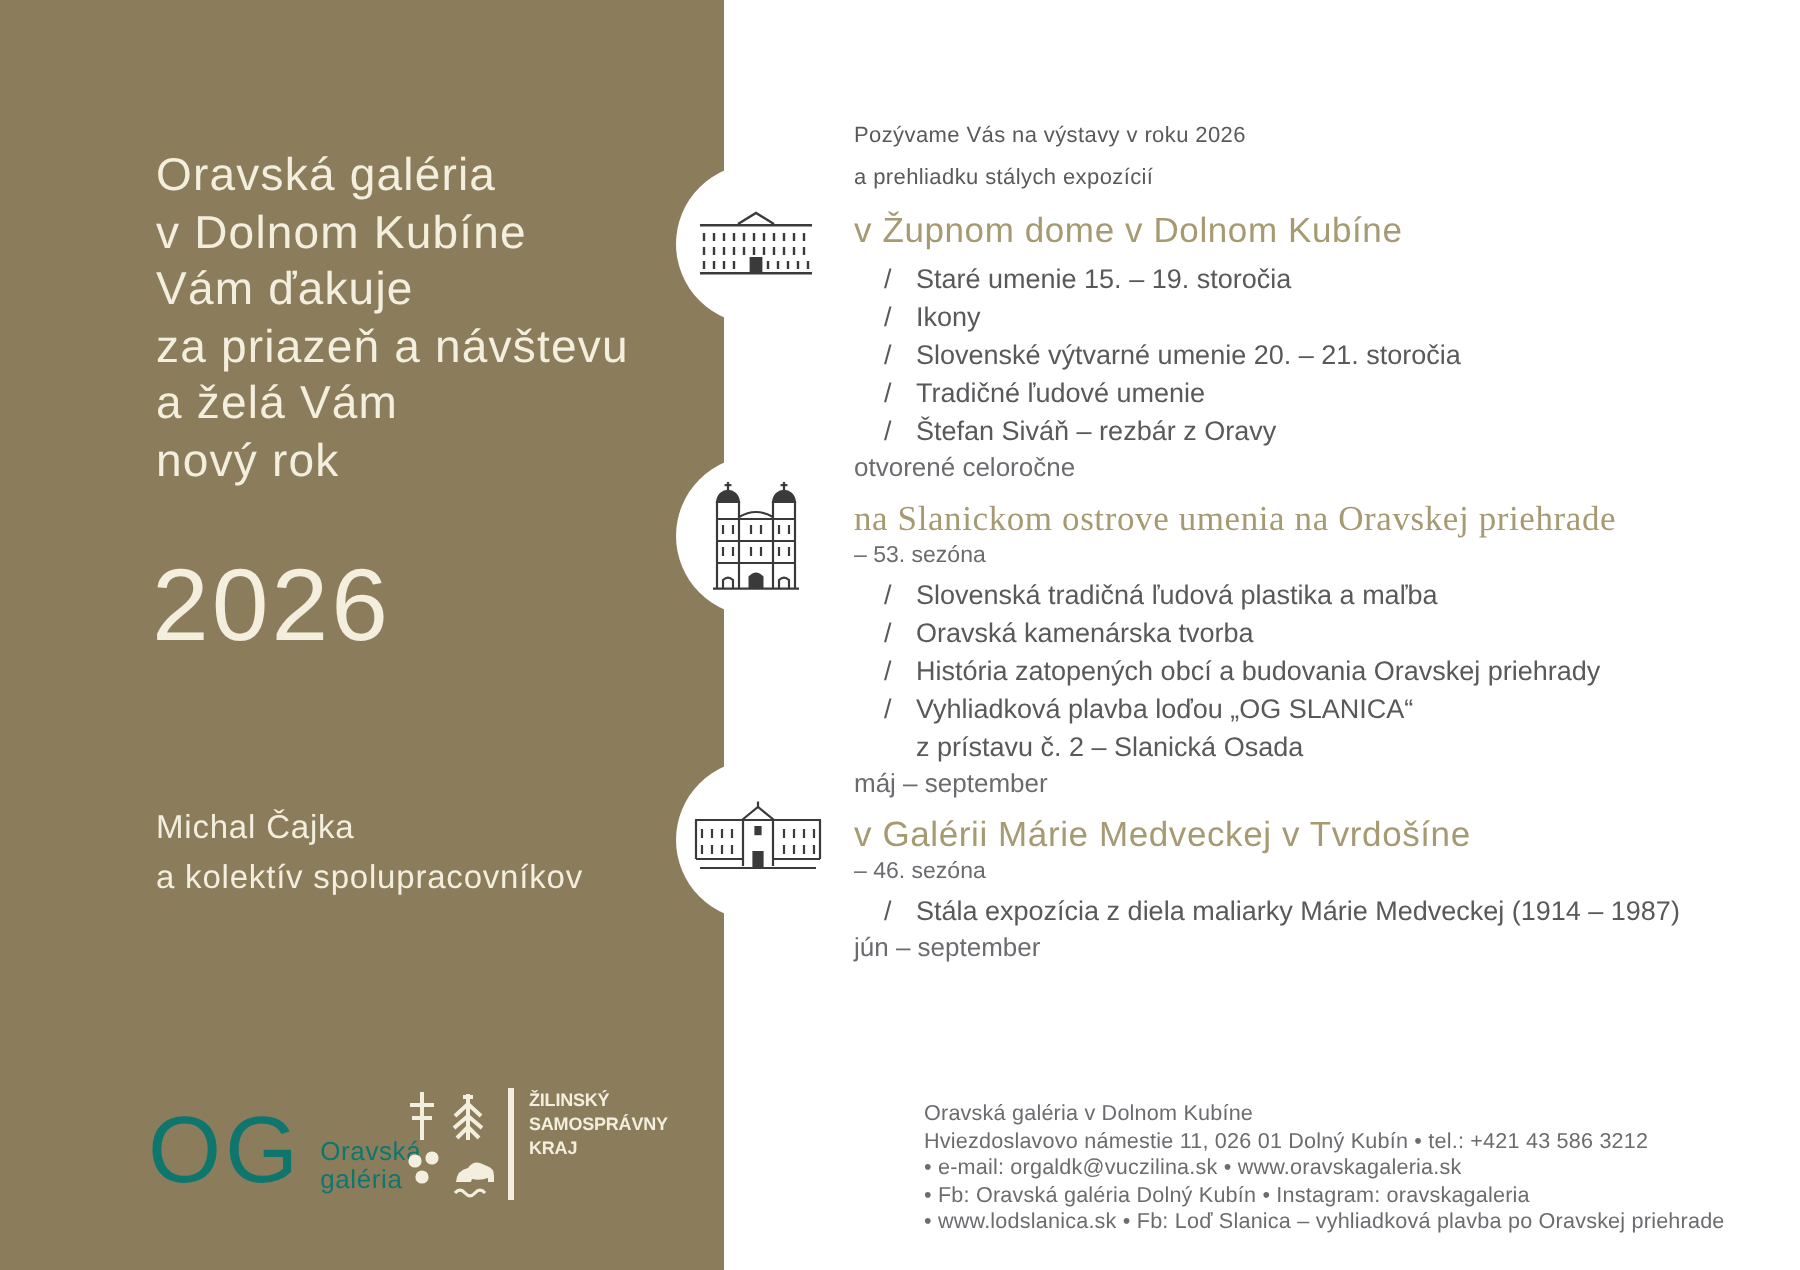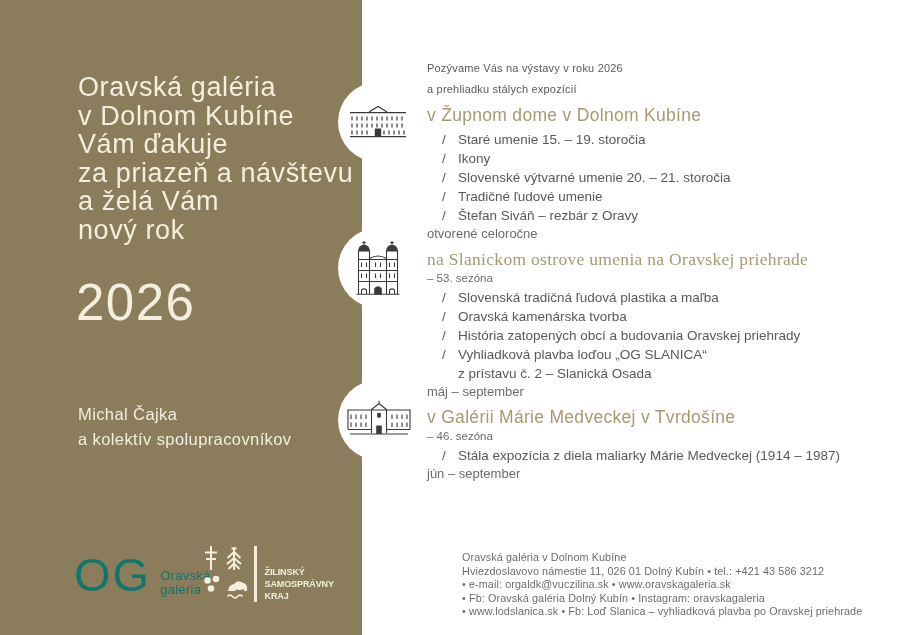--- a/index.html
+++ b/index.html
@@ -9,31 +9,31 @@
   
   .panel{position:absolute;left:0;top:0;width:362px;height:635px;background:#8b7d5b;}
   .notch{position:absolute;width:80px;height:80px;border-radius:50%;background:#ffffff;z-index:2;}
   .notch1{left:338px;top:82px;}
   .notch2{left:338px;top:228px;}
   .notch3{left:338px;top:380px;}
   .site-icon{position:absolute;z-index:3;}
 
   
   .greeting{position:absolute;left:78px;top:73px;z-index:1;color:#f3eedd;
-            font-size:27px;line-height:28.6px;letter-spacing:0.6px;}
+            font-size:23px;line-height:28.6px;letter-spacing:0.6px;}
   .year{position:absolute;left:76px;top:283px;z-index:1;color:#f3eedd;
         font-size:51px;line-height:40px;letter-spacing:1.5px;font-weight:400;}
   .signature{position:absolute;left:78px;top:402px;z-index:1;color:#f3eedd;
              font-size:16.5px;line-height:25px;letter-spacing:0.4px;}
 
   
   .og-logo{position:absolute;left:74px;top:553px;z-index:1;display:flex;align-items:flex-end;color:#0f766e;}
   .og-mono{font-size:47px;line-height:44px;font-weight:300;letter-spacing:2px;}
   .og-name{margin-left:9px;margin-top:7px;font-size:13px;line-height:14px;letter-spacing:0.3px;}
-  .zsk-logo{position:absolute;left:201px;top:544px;z-index:1;display:flex;align-items:flex-end;color:#f3eedd;}
+  .zsk-logo{position:absolute;left:201px;top:544px;z-index:1;display:flex;align-items:flex-start;color:#f3eedd;}
   .zsk-divider{width:2.5px;height:56px;background:#f3eedd;margin:0 8px 0 7px;}
   .zsk-text{font-size:9px;line-height:12px;font-weight:bold;letter-spacing:-0.1px;}
 
   
   .right-col{position:absolute;left:427px;top:58px;width:455px;color:#58595b;}
   .intro{font-size:11px;line-height:21px;letter-spacing:0.2px;}
   .sec-title{margin-top:4px;font-size:17.5px;line-height:22px;letter-spacing:0.3px;color:#a59a72;}
   .sec-title.t2{margin-top:6px;font-family:Liberation Serif, serif;}
   .sec-title.t3{margin-top:6px;}
   .season{font-size:11.5px;line-height:16px;color:#6a6b6e;}

